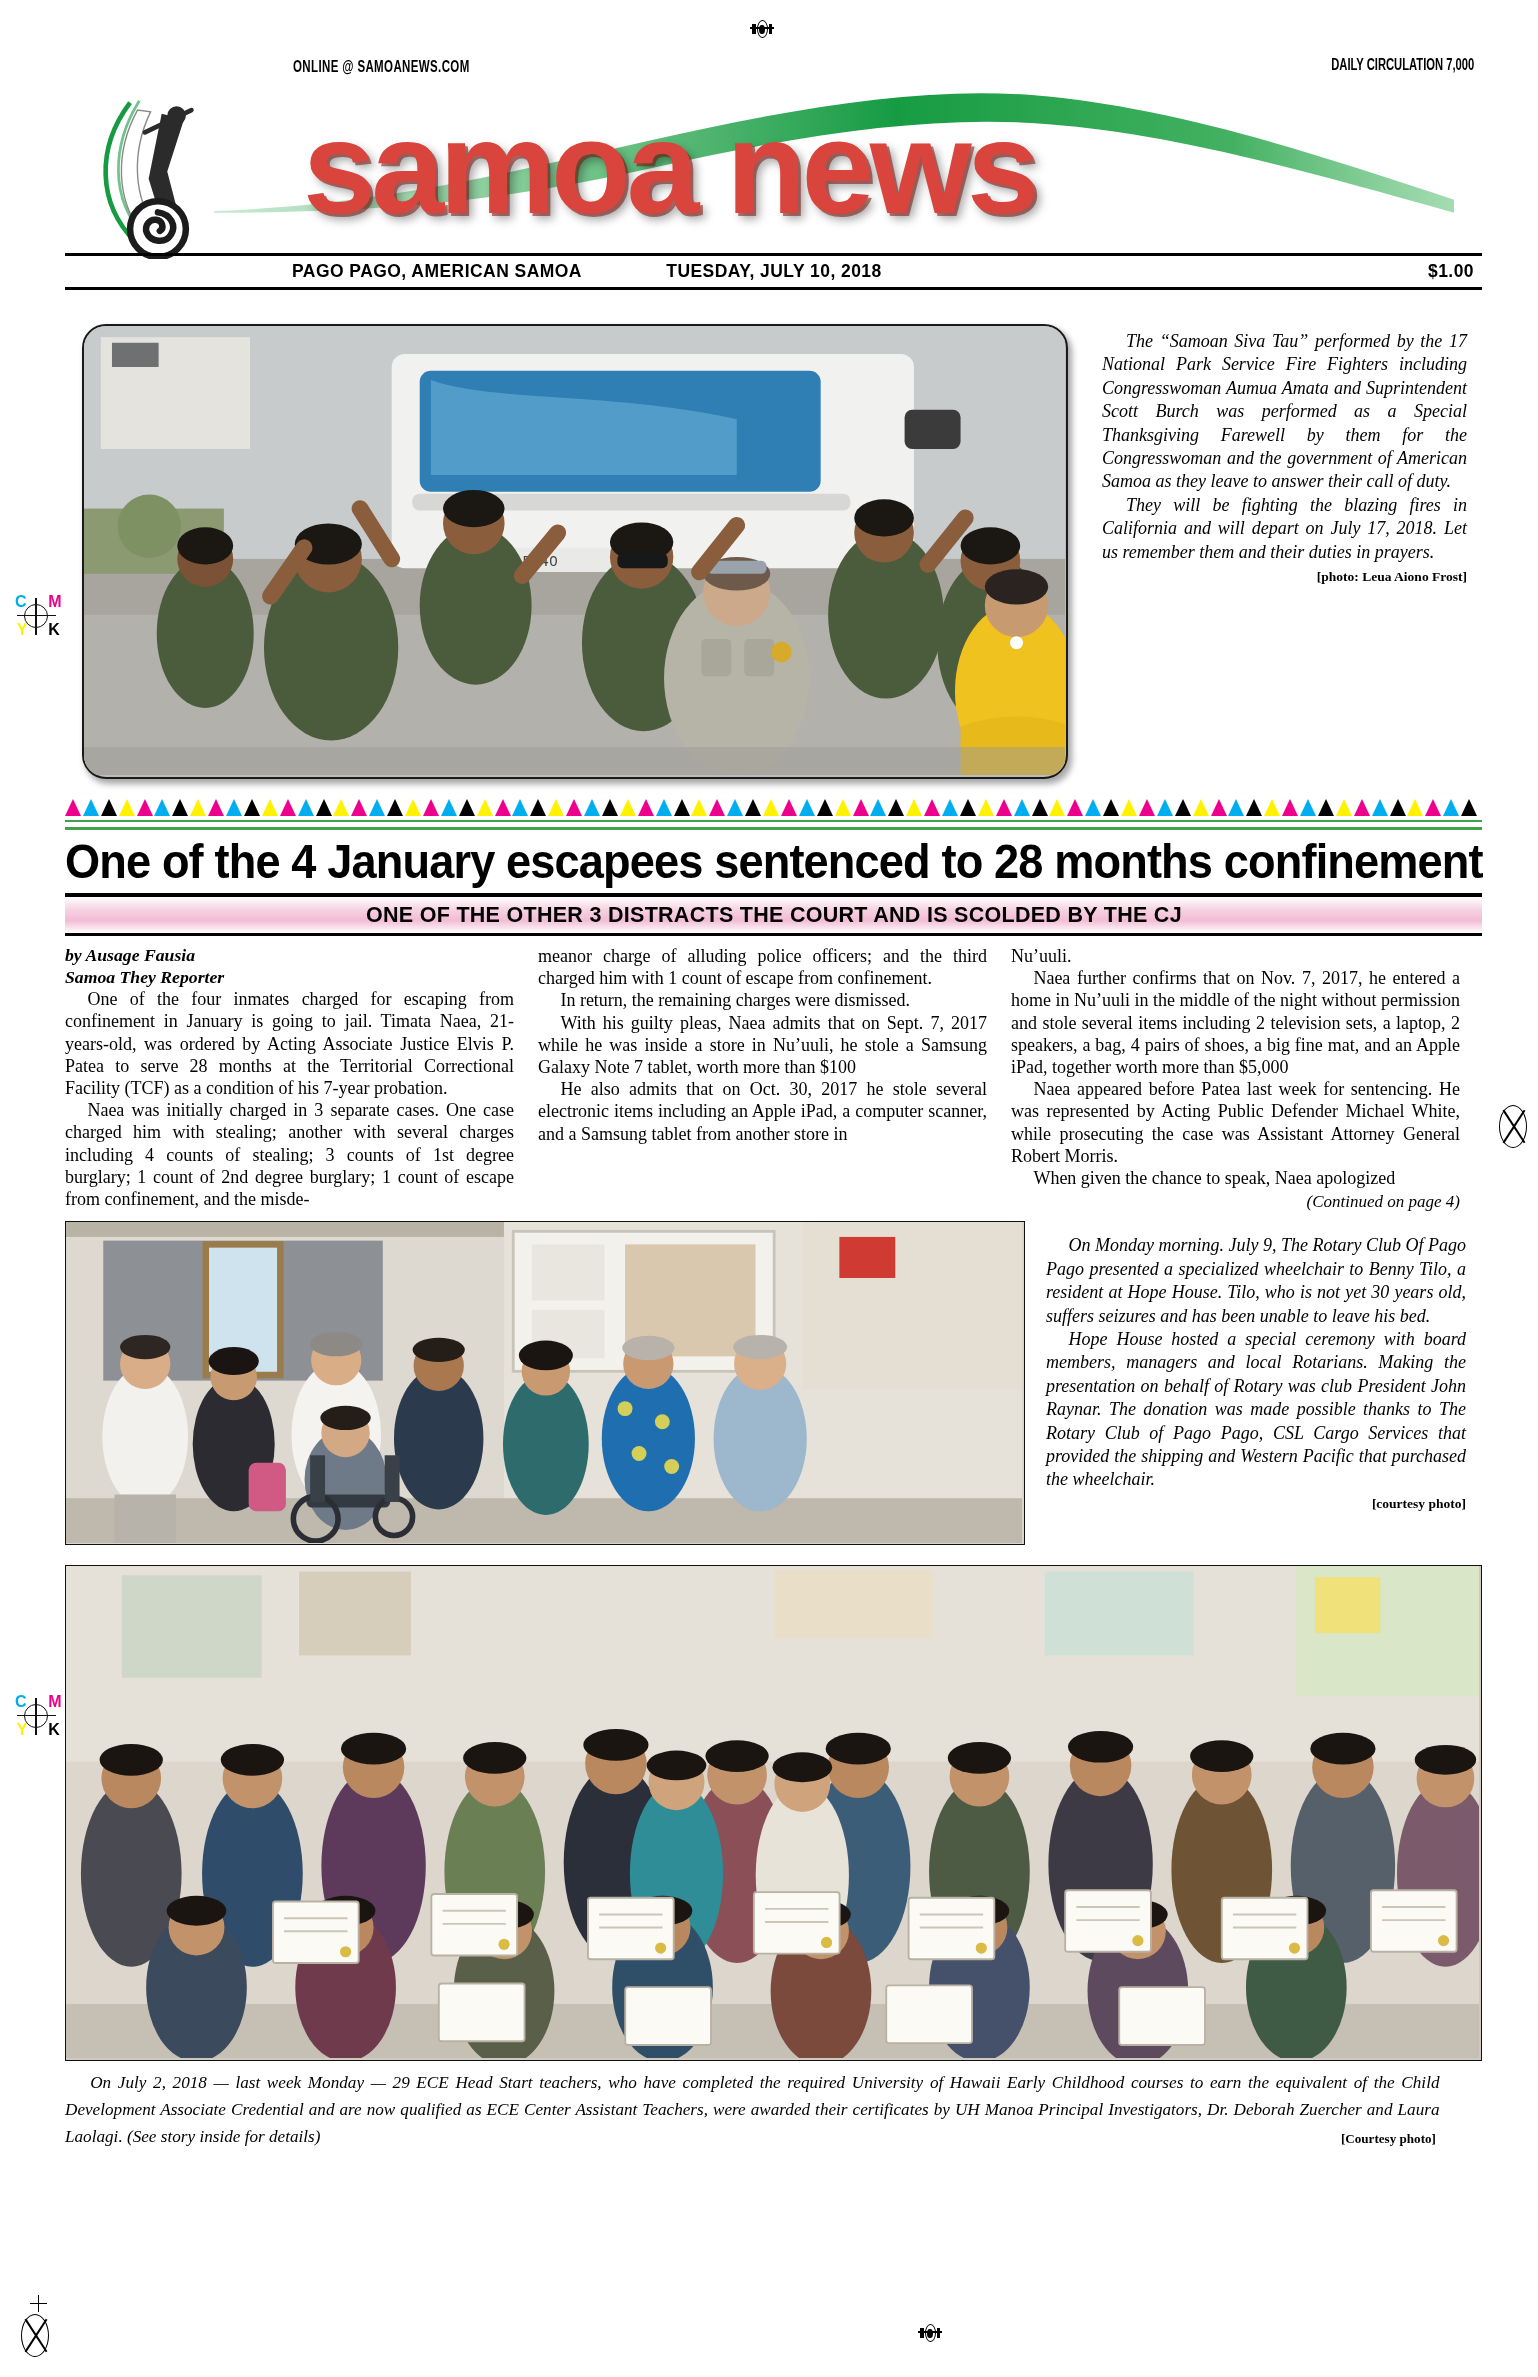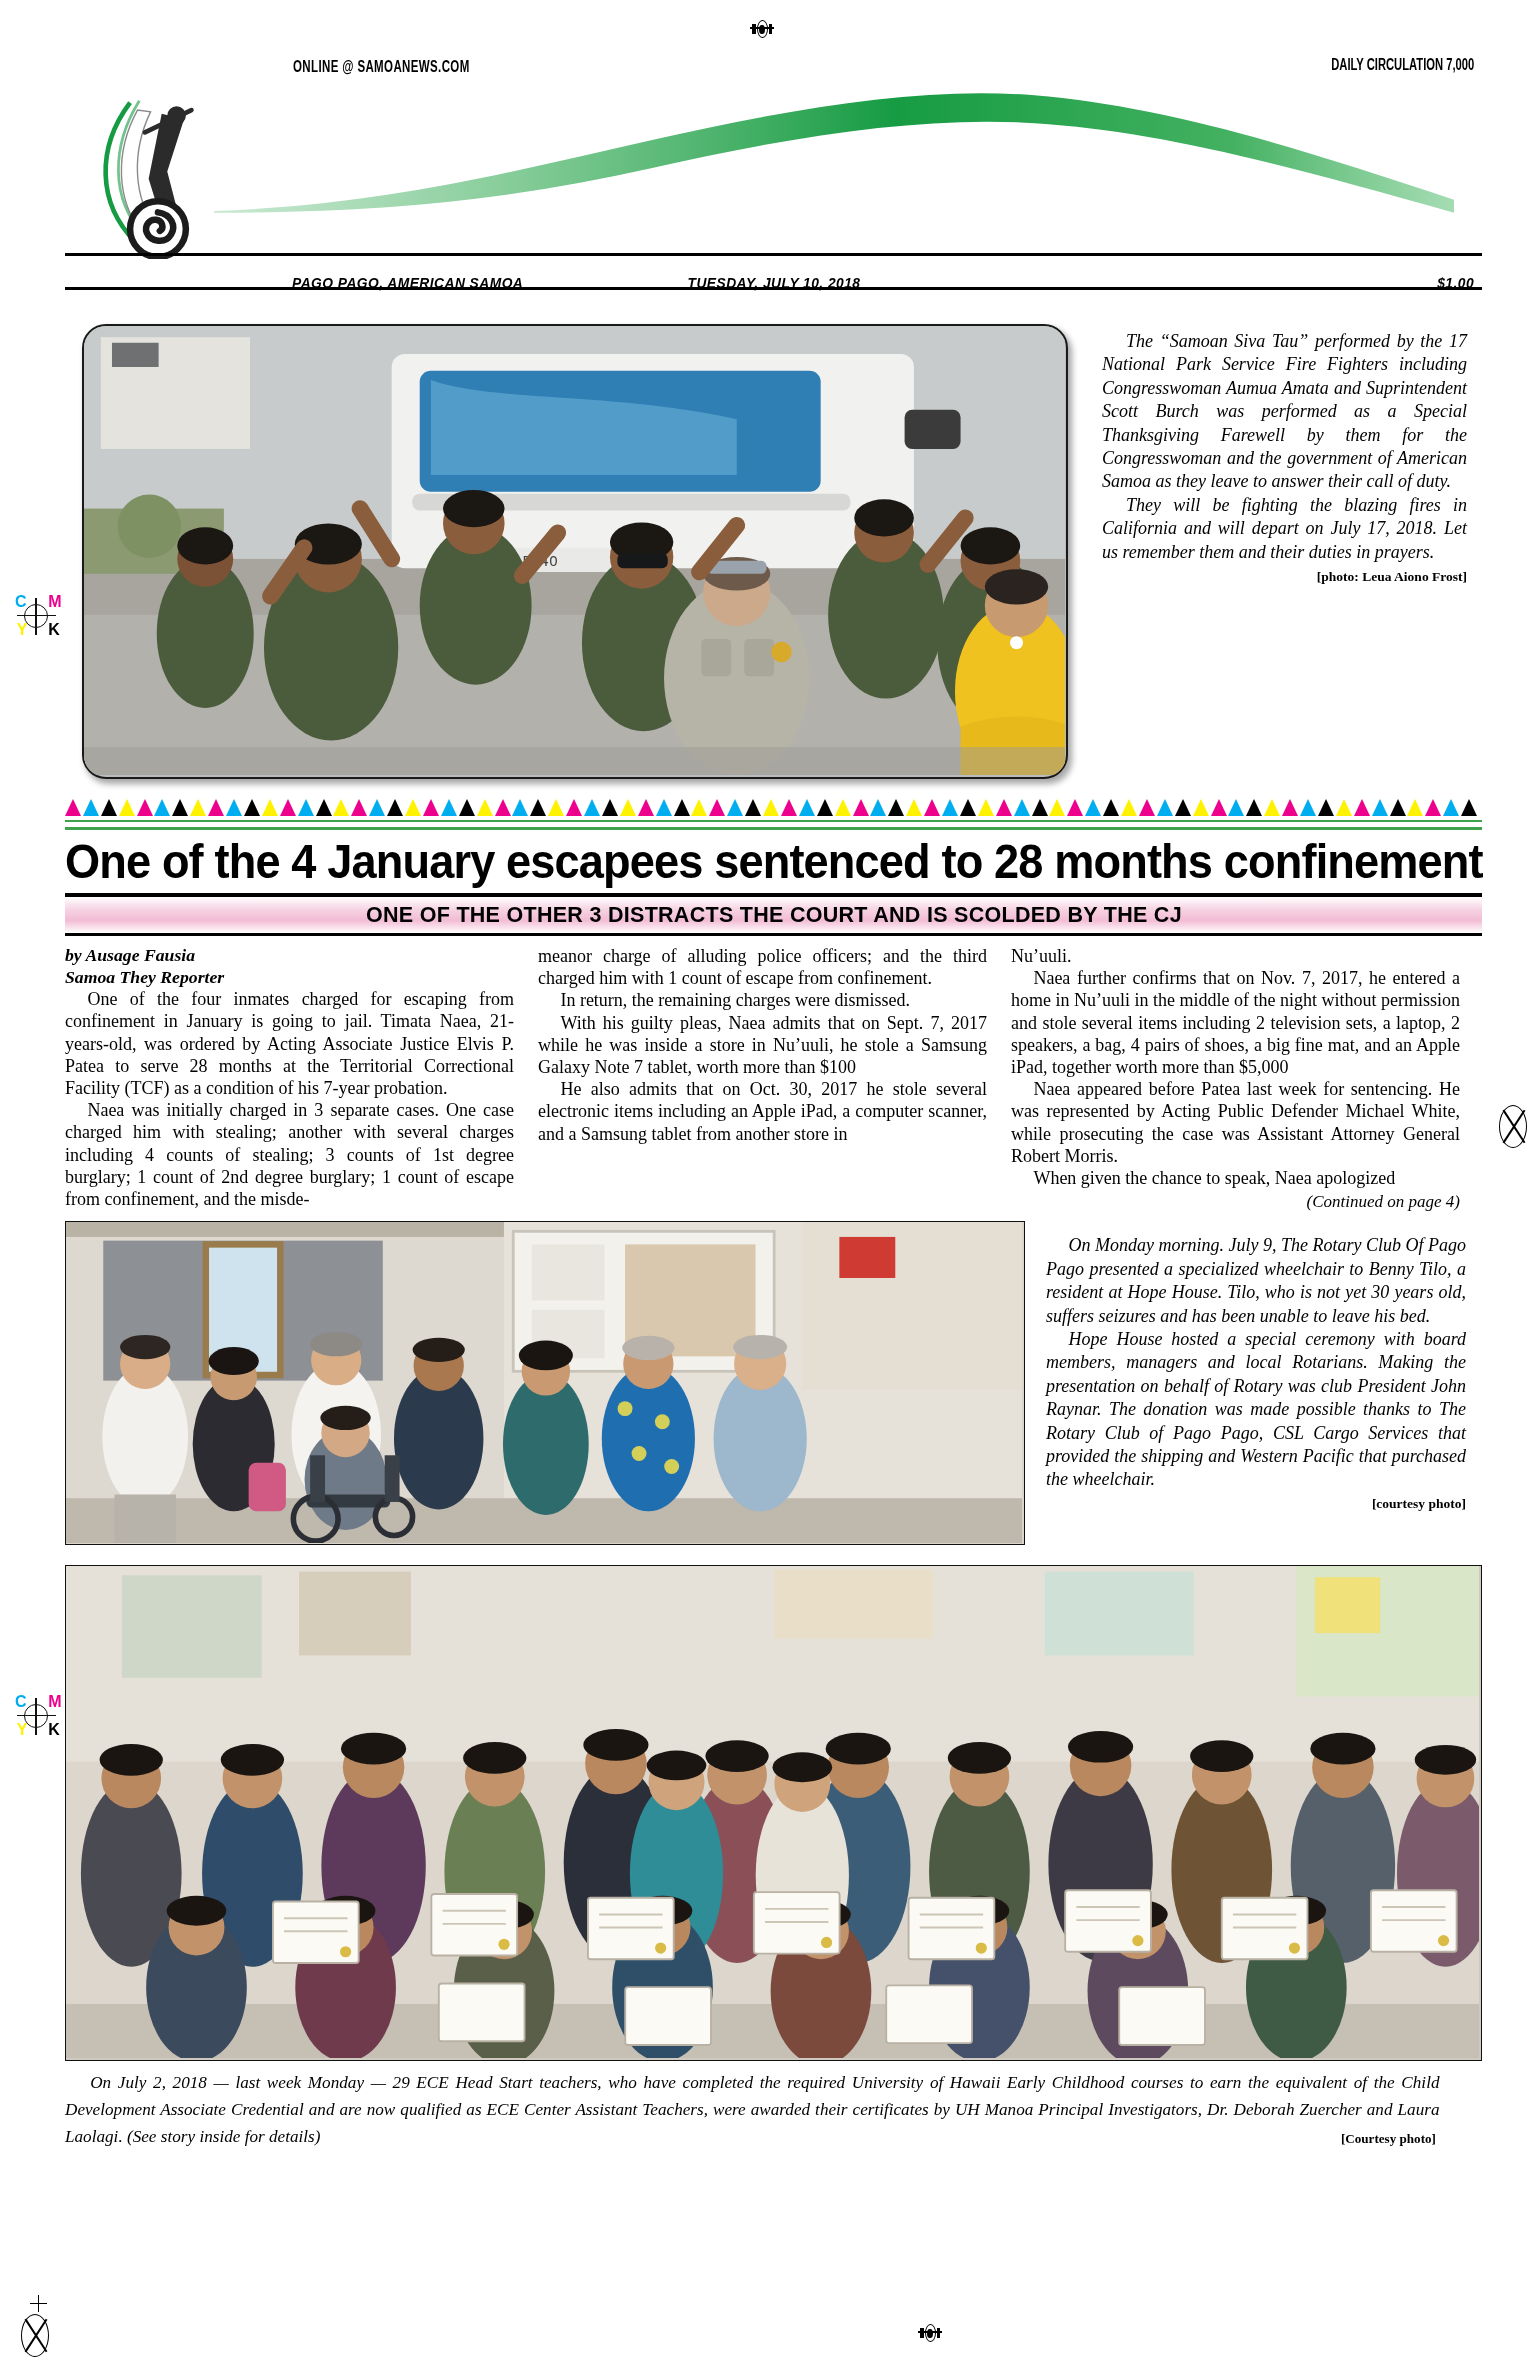--- a/index.html
+++ b/index.html
@@ -105,24 +105,24 @@
     text-shadow: 2.8px 2.8px 0 rgba(120,20,15,0.55), 5.6px 5.6px 9.3px rgba(0,0,0,0.35);
     white-space:nowrap;
   }
   .mast-rule {
     position:absolute; left:0; top:216px; width:1417px; height:2.8px; background:#000;
   }
   .mast-rule2 {
     position:absolute; left:0; top:250px; width:1417px; height:2.8px; background:#000;
   }
   .dateline {
-    position:absolute; left:0; top:229px; width:1417px; height:32px;
+    position:absolute; left:0; top:218px; width:1417px; height:32px;
     font-family:"Liberation Sans", sans-serif;
-    font-weight:bold; font-size:15px; letter-spacing:0.5px;
-    display:flex; align-items:center;font-style:italic;
+    font-weight:bold; font-size:19px; letter-spacing:0.5px;
+    display:flex; align-items:center;
   }
   .dateline .left  { position:absolute; left:227px; transform:scaleX(0.92); transform-origin:left center;}
   .dateline .mid   { position:absolute; left:50%; transform:translateX(-50%) scaleX(0.92); }
   .dateline .right { position:absolute; right:7.5px; transform:scaleX(0.92); transform-origin:right center;}
 
   
   .top-block { position:relative; margin-top:3.7px; height:471px; }
   .top-photo {
     position:absolute; left:17px; top:3.7px; width:986px; height:455px;
     border:2.8px solid #1a1a1a; border-radius:24px;
@@ -319,20 +319,21 @@
 
         <g>
           <circle cx="72" cy="158" r="30" fill="#ffffff" stroke="#1c1c1c" stroke-width="7"></circle>
           <path d="M72 140 C 86 142, 92 154, 86 164 C 80 174, 64 172, 60 162 C 57 154, 63 147, 70 148 C 77 149, 79 157, 74 160" fill="none" stroke="#1c1c1c" stroke-width="7" stroke-linecap="round"></path>
         </g>
       </svg>
     </div>
 
     <div class="mast-online">ONLINE @ SAMOANEWS.COM</div>
     <div class="mast-circ">DAILY CIRCULATION 7,000</div>
+    <div class="mast-title">samoa news</div>
 
     <div class="mast-rule"></div>
     <div class="dateline">
       <span class="left">PAGO PAGO, AMERICAN SAMOA</span>
       <span class="mid">TUESDAY, JULY 10, 2018</span>
       <span class="right">$1.00</span>
     </div>
     <div class="mast-rule2"></div>
   </div>
 

